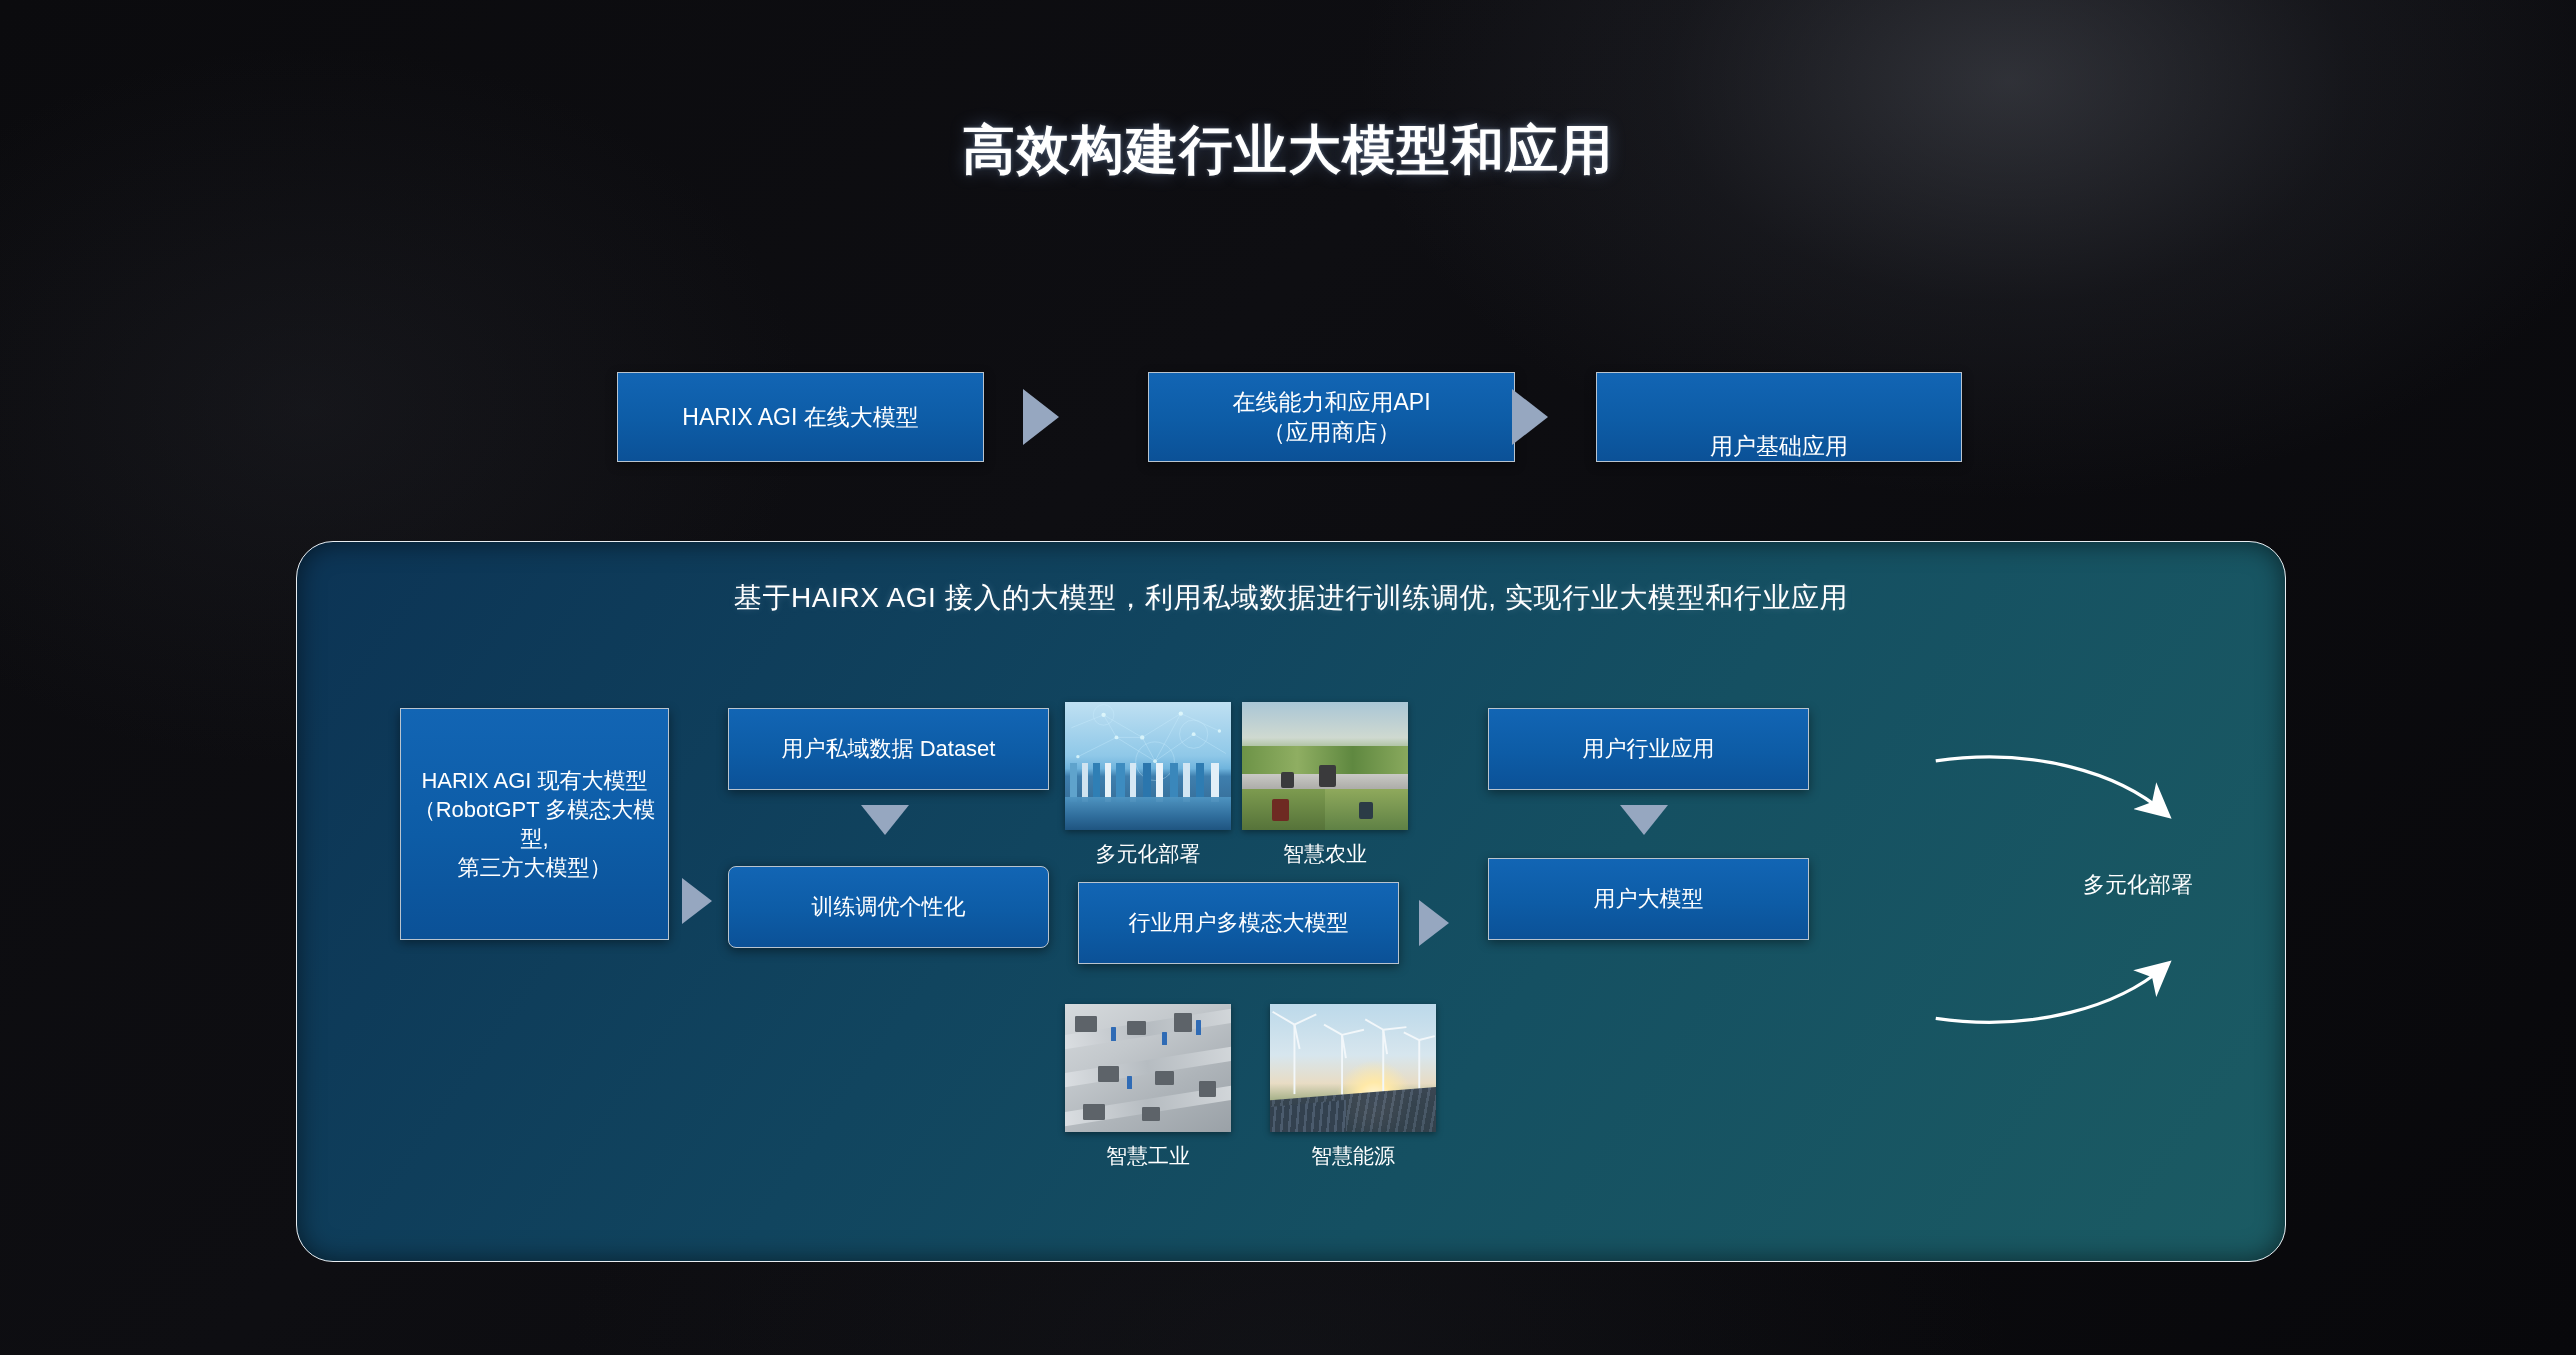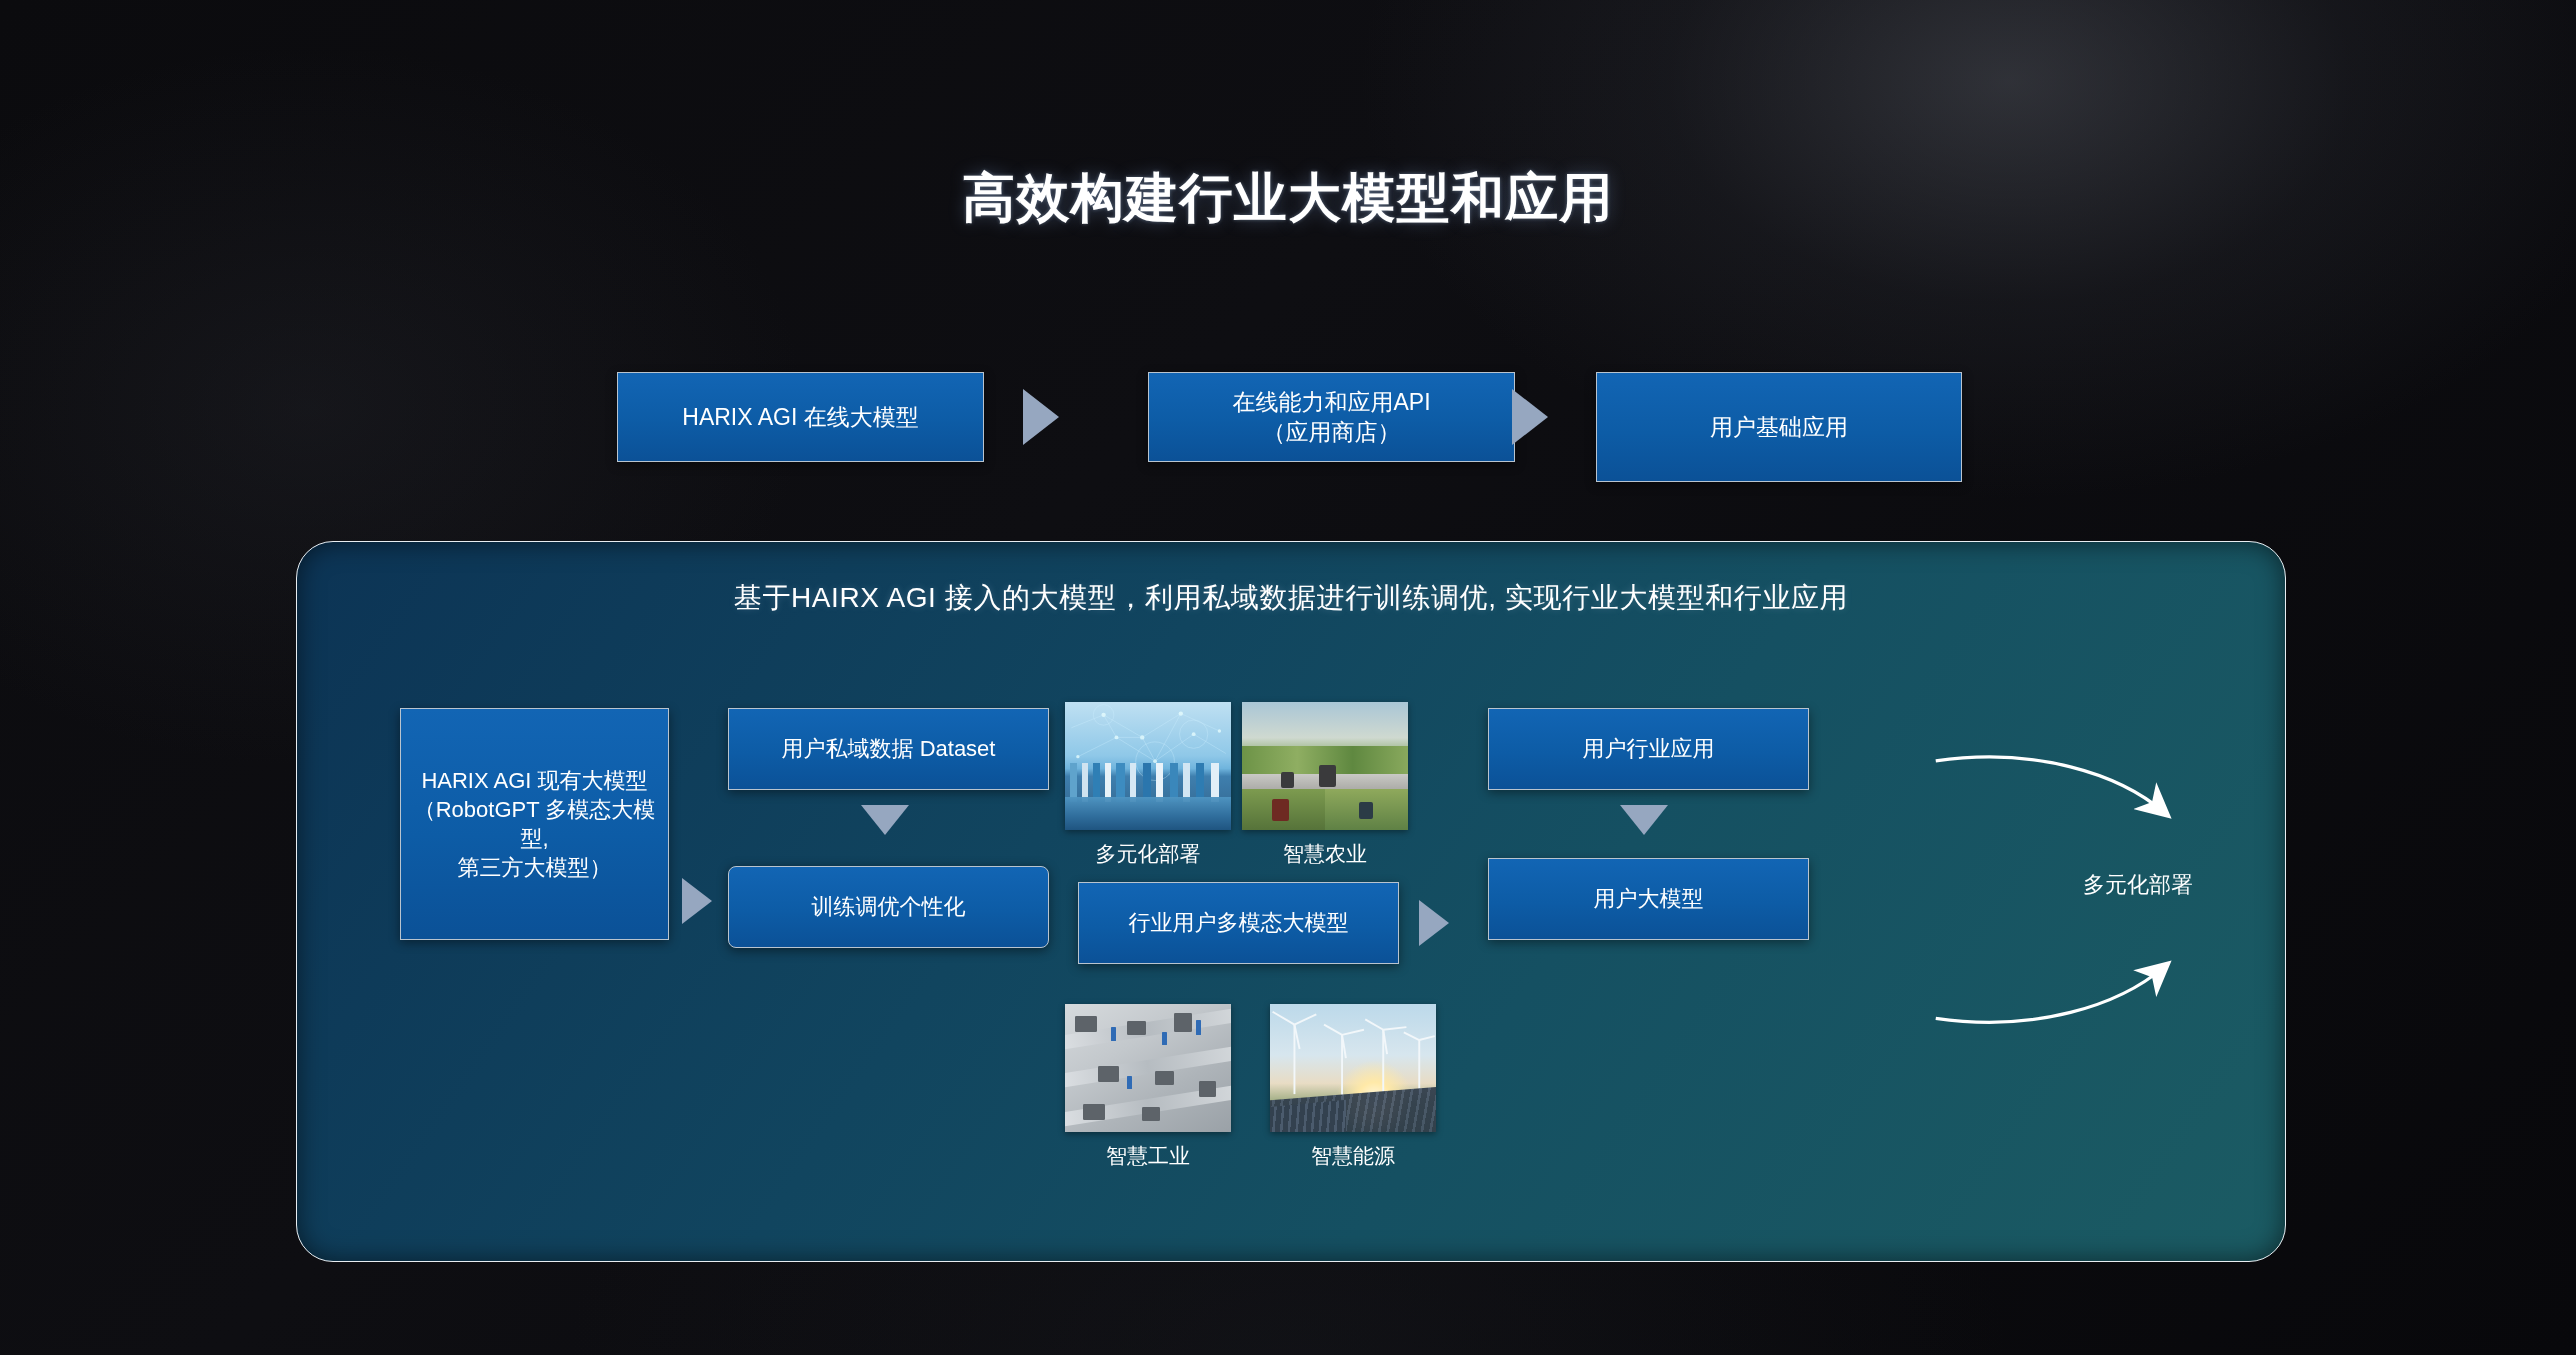--- a/index.html
+++ b/index.html
@@ -19,21 +19,20 @@
       linear-gradient(135deg,#0b0b0e 0%,#0e0e12 40%,#08080b 100%);
     overflow:hidden;
   }
 
   
   #title {
     position:absolute; left:0; top:115px; width:2576px;
     text-align:center; color:#ffffff;
     font-size:53px; font-weight:bold; letter-spacing:1.3px;
     text-shadow:0 0 16.7px rgba(150,190,255,0.30), 0 0 3.9px rgba(200,225,255,0.35);
-    margin-top:48px;
   }
   #subtitle {
     position:absolute; left:0; top:278px; width:2576px;
     text-align:center; color:#f2f5f8;
     font-size:28px; letter-spacing:0.6px;
     text-shadow:0 0 9px rgba(170,200,250,0.25);
   }
 
   
   .pbox {
@@ -188,21 +187,21 @@
     <span>HARIX AGI 在线大模型</span>
   </div>
   <div class="tri-right" style="left:1023px; top:389px;"></div>
 
   <div class="pbox" style="left:1148px; top:372px; width:367px; height:90px; font-size:23px; flex-direction:column;">
     <span>在线能力和应用API</span>
     <span>（应用商店）</span>
   </div>
   <div class="tri-right" style="left:1512px; top:389px;"></div>
 
-  <div class="pbox" style="left:1596px; top:372px; width:366px; height:110px; font-size:23px;">
+  <div class="pbox" style="left:1596px; top:372px; width:366px; height:90px; font-size:23px;align-items:flex-end;">
     <span>用户基础应用</span>
   </div>
 
   <div id="panel">
 
     <div id="panel-heading">基于HAIRX AGI 接入的大模型，利用私域数据进行训练调优, 实现行业大模型和行业应用</div>
 
     <svg id="curves" viewBox="0 0 3090 1120">
       <defs>
         <marker id="ah" markerWidth="11" markerHeight="11" refX="8" refY="5.5" orient="auto" markerUnits="strokeWidth">

